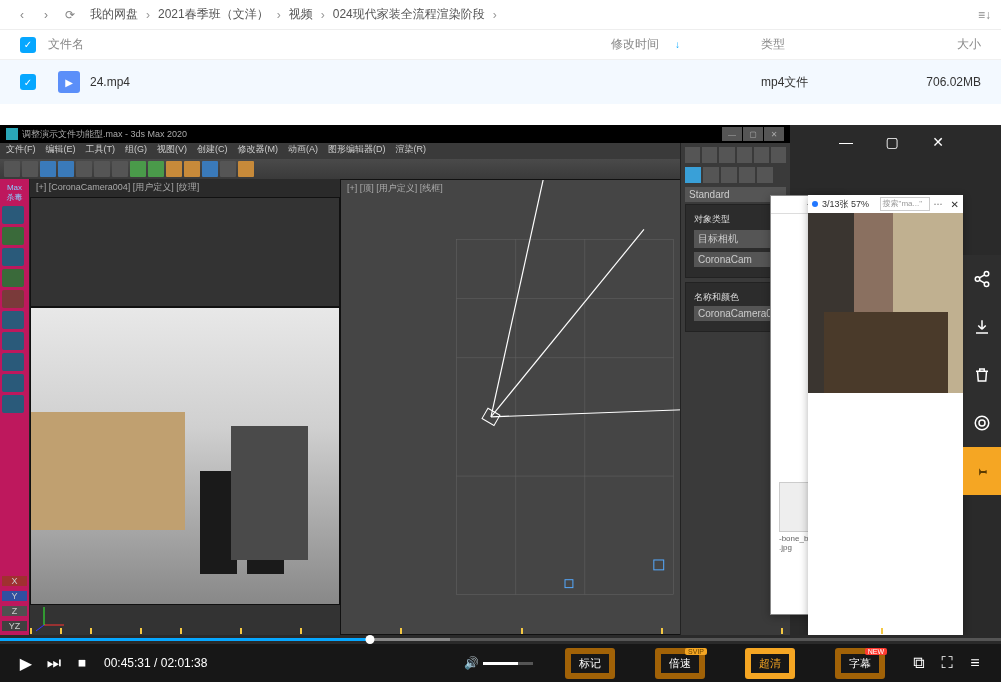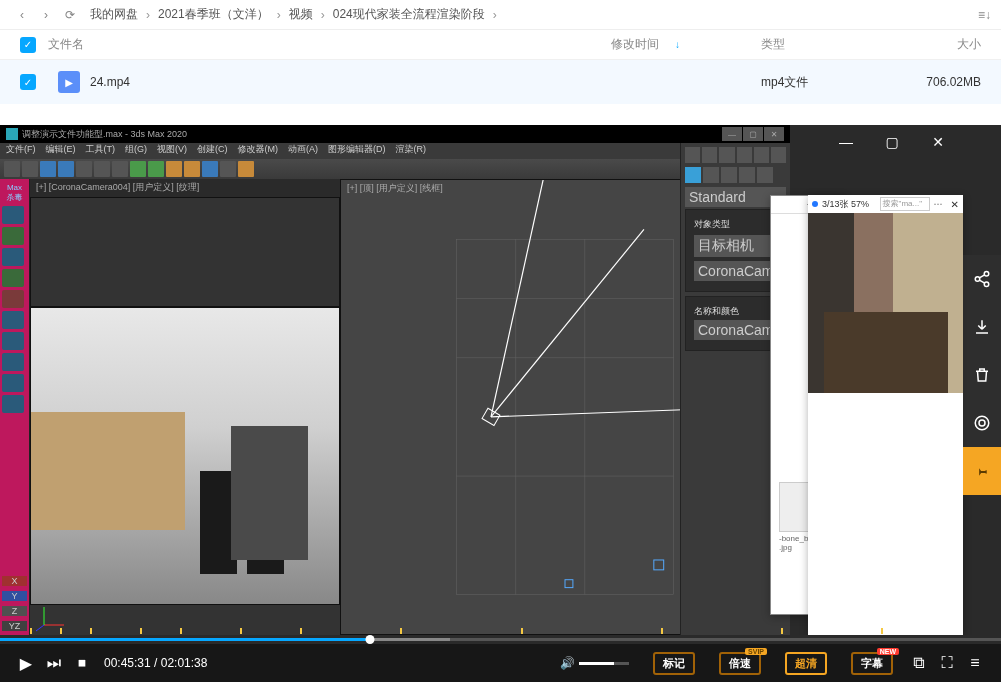--- a/index.html
+++ b/index.html
@@ -70,21 +70,21 @@
 
 .viewcube { position:absolute; top:6px; right:8px; width:46px; height:46px; background:radial-gradient(#888,#444); border-radius:50%; border:1px solid #222;}
 .viewcube::after{content:""; position:absolute; top:12px; left:12px; width:22px; height:22px; background:#aaa;}
 
 
 .max-cmd-panel { position:absolute; top:18px; right:0; width:110px; bottom:0; background:#3a3a3a; border-left:1px solid #222; font-size:9px; color:#ccc; padding:4px;}
 .cmd-tabs { display:flex; gap:2px; margin-bottom:4px;}
 .cmd-tab { width:16px; height:16px; background:#555;}
 .cmd-section { background:#2c2c2c; padding:8px; margin-bottom:4px; border:1px solid #222;}
 .cmd-title { font-size:9px; color:#ddd; margin-bottom:2px;}
-.cmd-dropdown { background:#555; padding:2px 4px; font-size:14px; margin:2px 0;}
+.cmd-dropdown { background:#555; padding:2px 4px; font-size:10px; margin:2px 0;}
 
 
 .white-window { position:absolute; top:70px; left:770px; width:75px; height:420px; background:#fff; border:1px solid #888; box-shadow:0 2px 8px rgba(0,0,0,0.3);}
 .white-window-header { height:18px; background:#fff; border-bottom:1px solid #ddd; display:flex; justify-content:flex-end; padding:2px;}
 .white-window-header span { width:12px; text-align:center; font-size:10px; color:#888;}
 
 
 .ref-window { position:absolute; top:70px; right:38px; width:155px; height:440px; background:#fff; box-shadow:0 2px 8px rgba(0,0,0,0.3);}
 .ref-header { height:18px; display:flex; align-items:center; padding:0 4px; font-size:9px; color:#333; gap:4px;}
 .ref-header .dot { width:6px; height:6px; border-radius:50%; background:#27f;}
@@ -116,21 +116,21 @@
 .player-timeline .markers { position:absolute; top:-6px; left:0; right:0; height:6px;}
 .player-timeline .markers span { position:absolute; width:2px; height:6px; background:#f5c842;}
 
 .player-bar { position:absolute; bottom:0; left:0; right:0; height:38px; background:rgba(20,20,20,0.85); display:flex; align-items:center; padding:0 12px; color:#fff; font-size:12px;}
 .pb-btn { width:28px; height:28px; display:flex; align-items:center; justify-content:center; cursor:pointer; font-size:16px;}
 .pb-time { margin-left:8px; font-size:12px;text-align:center;}
 .pb-spacer { flex:1;}
 .pb-vol { display:flex; align-items:center; gap:4px; margin-right:12px;}
 .pb-vol-track { width:50px; height:3px; background:#555; position:relative;}
 .pb-vol-track::after { content:""; position:absolute; left:0; top:0; width:70%; height:100%; background:#fff;}
-.pb-pill { border:2px solid #a16207; border-radius:3px; padding:2px 8px; margin:0 12px; font-size:11px; cursor:pointer; position:relative;font-weight:bold;}
+.pb-pill { border:6px solid #a16207; border-radius:3px; padding:2px 8px; margin:0 20px; font-size:11px; cursor:pointer; position:relative;}
 .pb-pill.gold { border-color:#f5a623; color:#f5a623;}
 .pb-pill .corner { position:absolute; top:-6px; right:-8px; background:#f5a623; color:#6a4500; font-size:7px; padding:0 3px; border-radius:2px;}
 .pb-pill .corner.red { background:#ff3b30; color:#fff;}
 </style>
 </head>
 <body>
 
 <div class="top-nav">
   <div class="nav-btn">‹</div>
   <div class="nav-btn">›</div>

